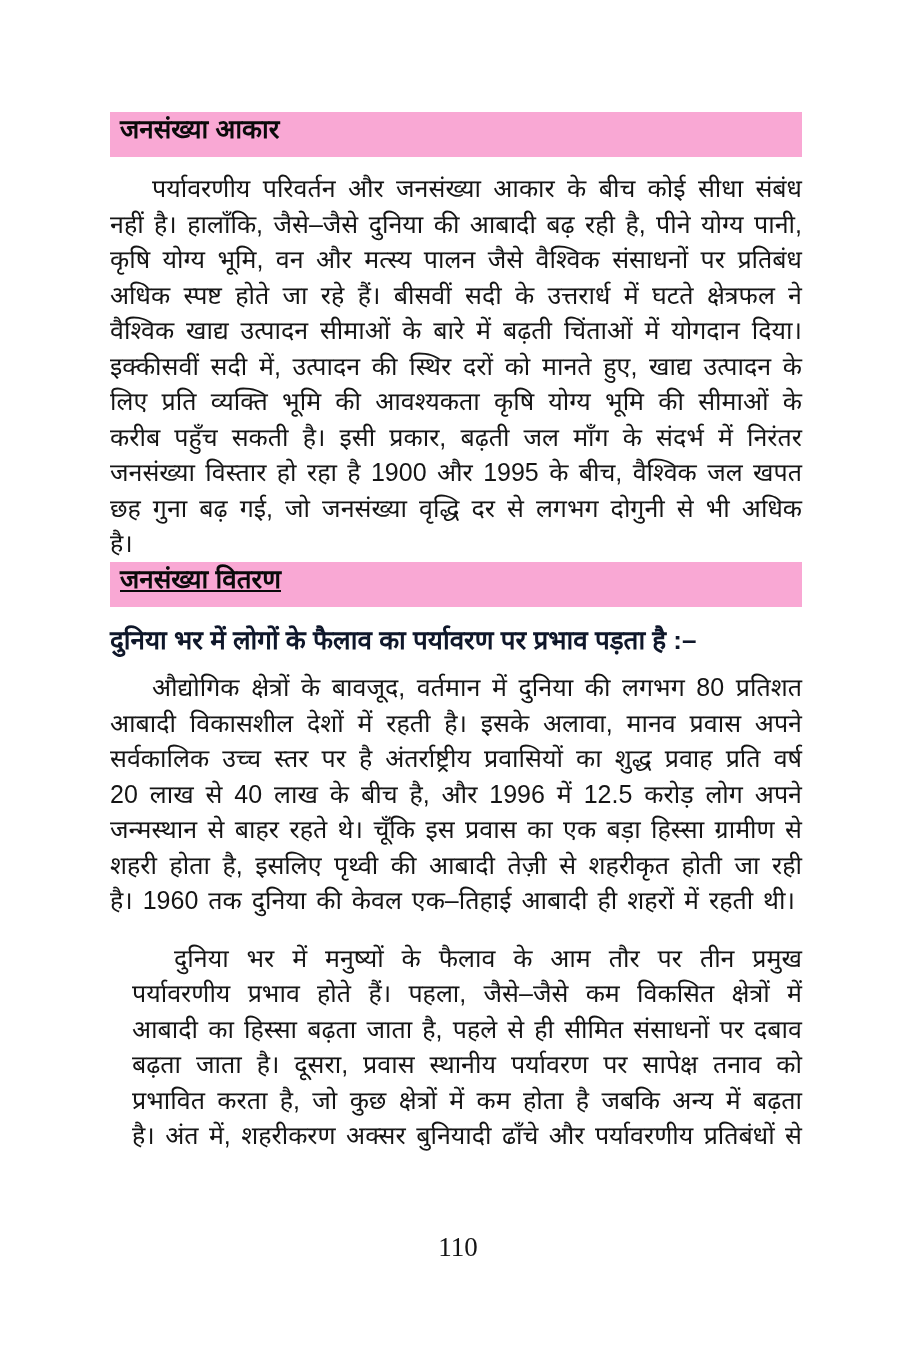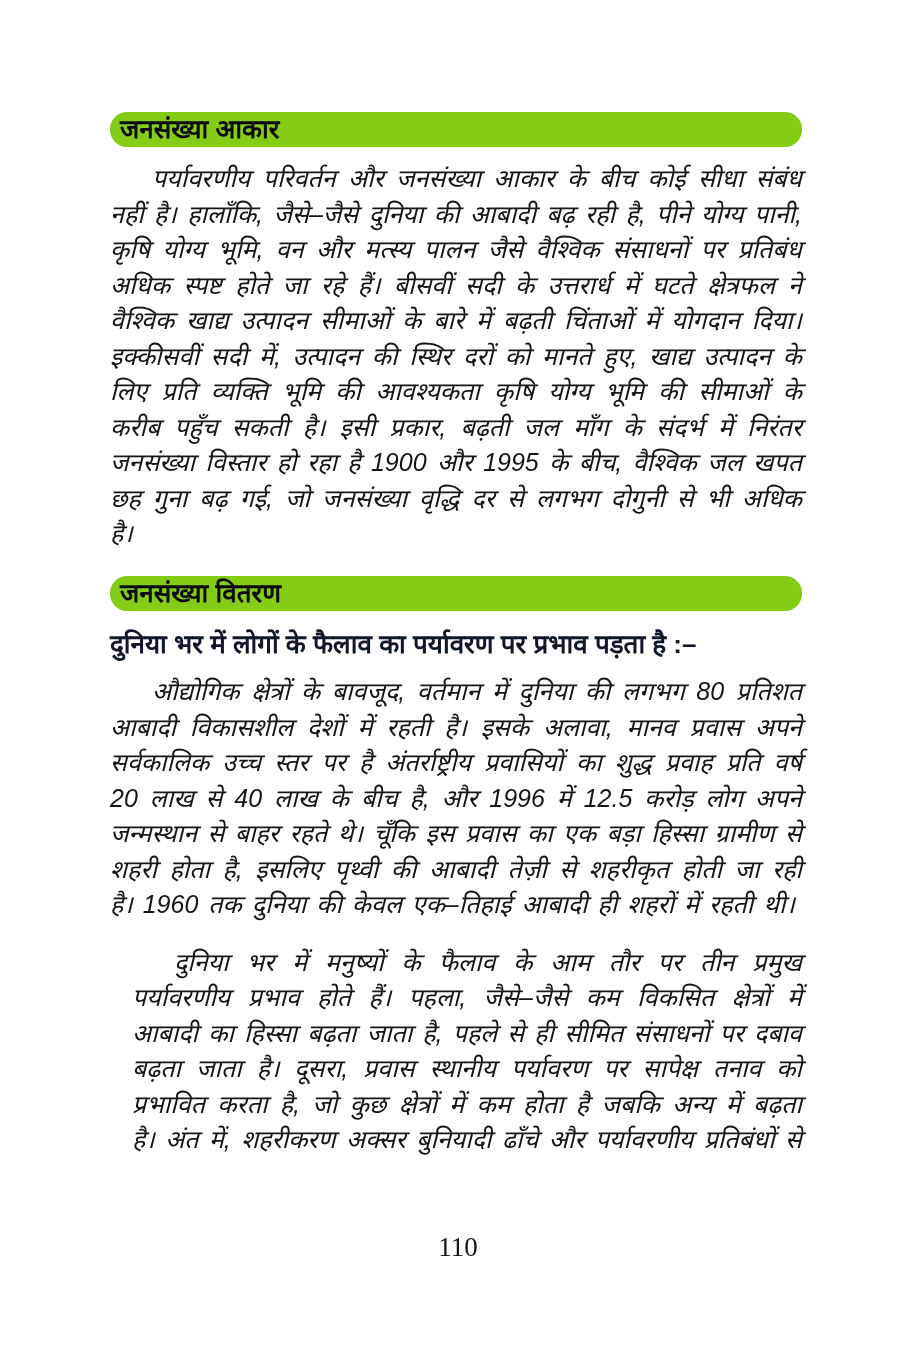--- a/index.html
+++ b/index.html
@@ -15,48 +15,46 @@
     font-family: "Liberation Sans", "DejaVu Sans", sans-serif;
     color: #141414;
   }
   .content {
     position: absolute;
     left: 110px;
     top: 112px;
     width: 692px;
   }
   .section-heading {
-    background: #84cc16;
+    background: #f9a8d4;
     font-weight: bold;
     font-size: 26px;
     line-height: 1.05;
-    padding: 4px 10px 4px 10px;
+    padding: 4px 10px 14px 10px;
     color: #0a0a0a;
     box-sizing: border-box;
-    border-radius: 17px;
   }
   .section-heading.second {
-    margin-top: 24px;
+    text-decoration: underline;
   }
   .subheading {
     font-weight: bold;
     font-size: 26px;
     line-height: 1.2;
     margin: 18px 0 0 0;
     color: #0f172a;
   }
   .para {
     font-size: 25px;
     line-height: 35.5px;
     text-align: justify;
     text-indent: 42px;
     margin: 14px 0 0 0;
     word-spacing: 3px;
     color: #151515;
-    font-style: italic;
   }
   .para.gap {
     margin-top: 22px;
     margin-left: 22px;
   }
   .para.continued {
     text-align-last: justify;
   }
   .page-number {
     position: absolute;

